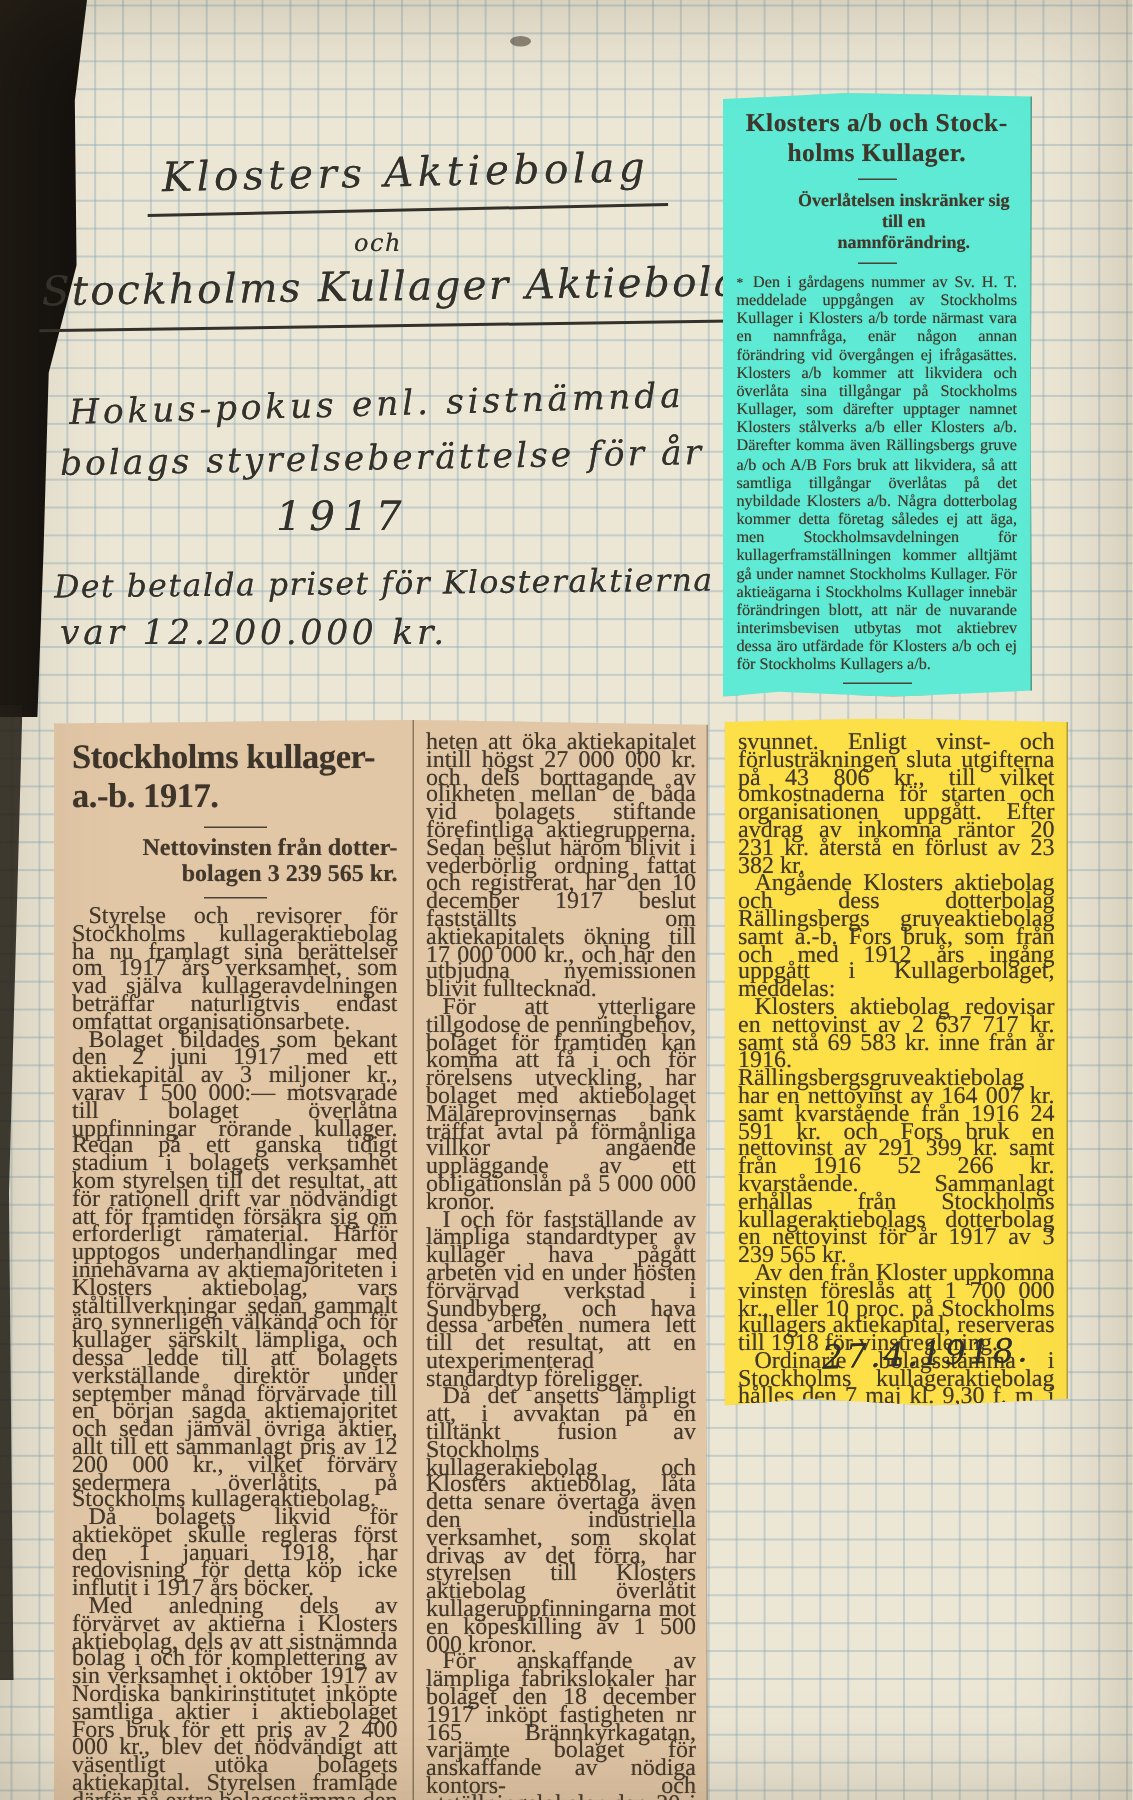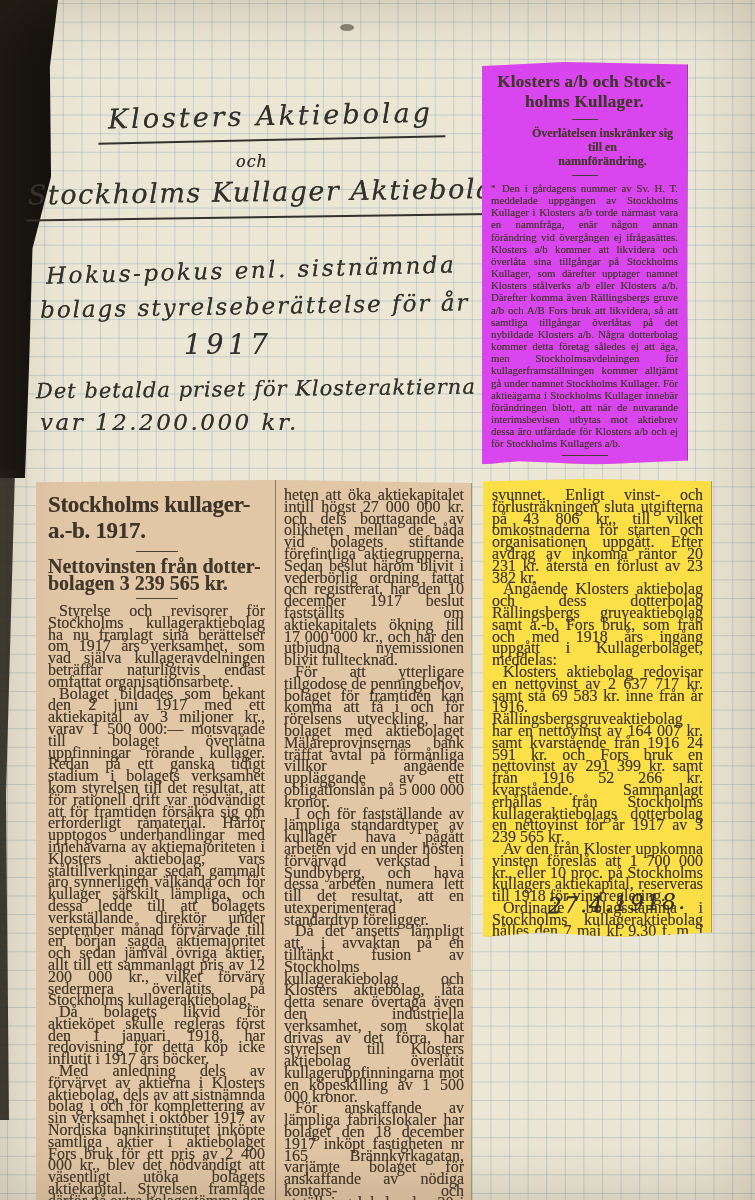--- a/index.html
+++ b/index.html
@@ -46,34 +46,34 @@
   .clip { position:absolute; color:#42382b; box-shadow:0 2px 5px rgba(60,40,15,.35); }
   .np { text-align:justify; text-shadow:0 0 .5px rgba(62,48,30,.55); }
   .np p { text-indent:11px; }
   .np p.cont { text-indent:0; }
   .rule { border-top:1.6px solid #4a4136; width:42px; margin:7px auto 6px; }
   .rule.short { width:26px; }
   .pre { white-space:pre-line; }
 
   
   .tr { left:482px; top:62px; width:206px; padding:10px 9px 8px;
-        background:#d946ef; border-right:1px solid rgba(70,58,42,.45);
+        background:#5eead4; border-right:1px solid rgba(70,58,42,.45);
         clip-path: polygon(0 1%,40% 0,100% .6%,99.6% 55%,100% 99%,55% 100%,18% 99.2%,0 100%); }
   .tr-head { font-weight:bold; font-size:17px; line-height:20px; text-align:center; letter-spacing:.3px; color:#3e362a; }
   .tr-sub  { font-weight:bold; font-size:12px; line-height:14px; text-align:center;margin-left:36px; }
   .tr-body { font-size:10.8px; line-height:12.15px; }
   .lead { display:inline-block; width:11px; font-size:9px; vertical-align:top; }
 
   
   .main { left:36px; top:480px; width:436px; min-height:660px; display:flex; background:#e2c7a7;
         clip-path: polygon(0 .3%,55% 0,100% .4%,99.7% 50%,100% 99.3%,78% 100%,52% 99%,28% 100%,10% 99.2%,0 100%); }
   .colA { width:240px; padding:12px 10px 10px 12px; border-right:1px solid rgba(70,55,40,.55); }
   .colB { width:196px; padding:9px 7px 8px 8px; border-right:1px solid rgba(70,55,40,.4); }
   .main-head { font-weight:bold; font-size:23px; line-height:26px; text-align:left; letter-spacing:-.3px; color:#3e352a; }
-  .main-sub  { font-weight:bold; font-size:20px; line-height:16.5px; text-align:left; }
+  .main-sub  { font-weight:bold; font-size:16px; line-height:16.5px; text-align:right; }
   .colA .np-body, .colB, .colC { font-size:16px; line-height:11.8px; }
 
   
   .colCwrap { left:483px; top:479px; width:229px; height:458px; padding:10px 8px 8px 9px;
         background:#fde047; border-right:1px solid rgba(70,58,42,.4);
         clip-path: polygon(0 .5%,45% 0,100% .5%,100% 99%,60% 100%,25% 99%,0 100%); }
   .endrule { border-top:1.4px solid #4a4136; width:46px; margin:6px auto 0; }
 </style>
 </head>
 <body>
@@ -121,20 +121,20 @@
     <p class="cont">heten att öka aktiekapitalet intill högst 27 000 000 kr. och dels borttagande av olikheten mellan de båda vid bolagets stiftande förefintliga aktiegrupperna. Sedan beslut härom blivit i vederbörlig ordning fattat och registrerat, har den 10 december 1917 beslut fastställts om aktiekapitalets ökning till 17 000 000 kr., och har den utbjudna nyemissionen blivit fulltecknad.</p>
     <p>För att ytterligare tillgodose de penningbehov, bolaget för framtiden kan komma att få i och för rörelsens utveckling, har bolaget med aktiebolaget Mälareprovinsernas bank träffat avtal på förmånliga villkor angående uppläggande av ett obligationslån på 5 000 000 kronor.</p>
     <p>I och för fastställande av lämpliga standardtyper av kullager hava pågått arbeten vid en under hösten förvärvad verkstad i Sundbyberg, och hava dessa arbeten numera lett till det resultat, att en utexperimenterad standardtyp föreligger.</p>
     <p>Då det ansetts lämpligt att, i avvaktan på en tilltänkt fusion av Stockholms kullagerakiebolag och Klosters aktiebolag, låta detta senare övertaga även den industriella verksamhet, som skolat drivas av det förra, har styrelsen till Klosters aktiebolag överlåtit kullageruppfinningarna mot en köpeskilling av 1 500 000 kronor.</p>
     <p>För anskaffande av lämpliga fabrikslokaler har bolaget den 18 december 1917 inköpt fastigheten nr 165 Brännkyrkagatan, varjämte bolaget för anskaffande av nödiga kontors- och utställningslokaler den 20 i samma månad inköpt fastigheten nr 26 Birgerjarlsgatan.</p>
   </div>
 </div>
 
 <div class="clip colCwrap np colC">
   <p class="cont">svunnet. Enligt vinst- och förlusträkningen sluta utgifterna på 43 806 kr., till vilket omkostnaderna för starten och organisationen uppgått. Efter avdrag av inkomna räntor 20 231 kr. återstå en förlust av 23 382 kr.</p>
-  <p>Angående Klosters aktiebolag och dess dotterbolag Rällingsbergs gruveaktiebolag samt a.-b. Fors bruk, som från och med 1918 års ingång uppgått i Kullagerbolaget, meddelas:</p>
+  <p>Angående Klosters aktiebolag och dess dotterbolag Rällingsbergs gruveaktiebolag samt a.-b. Fors bruk, som från och med 1912 års ingång uppgått i Kullagerbolaget, meddelas:</p>
   <p>Klosters aktiebolag redovisar en nettovinst av 2 637 717 kr. samt stå 69 583 kr. inne från år 1916. Rällingsbergsgruveaktiebolag har en nettovinst av 164 007 kr. samt kvarstående från 1916 24 591 kr. och Fors bruk en nettovinst av 291 399 kr. samt från 1916 52 266 kr. kvarstående. Sammanlagt erhållas från Stockholms kullageraktiebolags dotterbolag en nettovinst för år 1917 av 3 239 565 kr.</p>
   <p>Av den från Kloster uppkomna vinsten föreslås att 1 700 000 kr., eller 10 proc. på Stockholms kullagers aktiekapital, reserveras till 1918 för vinstreglering.</p>
   <p>Ordinarie bolagsstämma i Stockholms kullageraktiebolag hålles den 7 maj kl. 9,30 f. m. i restaurang Rosenbads festvåning. Härvid föreligger bl. a. förslag om att bolagets namn, sedan fusionen med Kloster nu fullt genomförts, ändras till Klosters aktiebolag eller eventuellt till Klosters stålverks aktiebolag.</p>
   <div class="endrule"></div>
 </div>
 
 <div class="hw hdate">27.4.1918.</div>
 
 </body></html>

